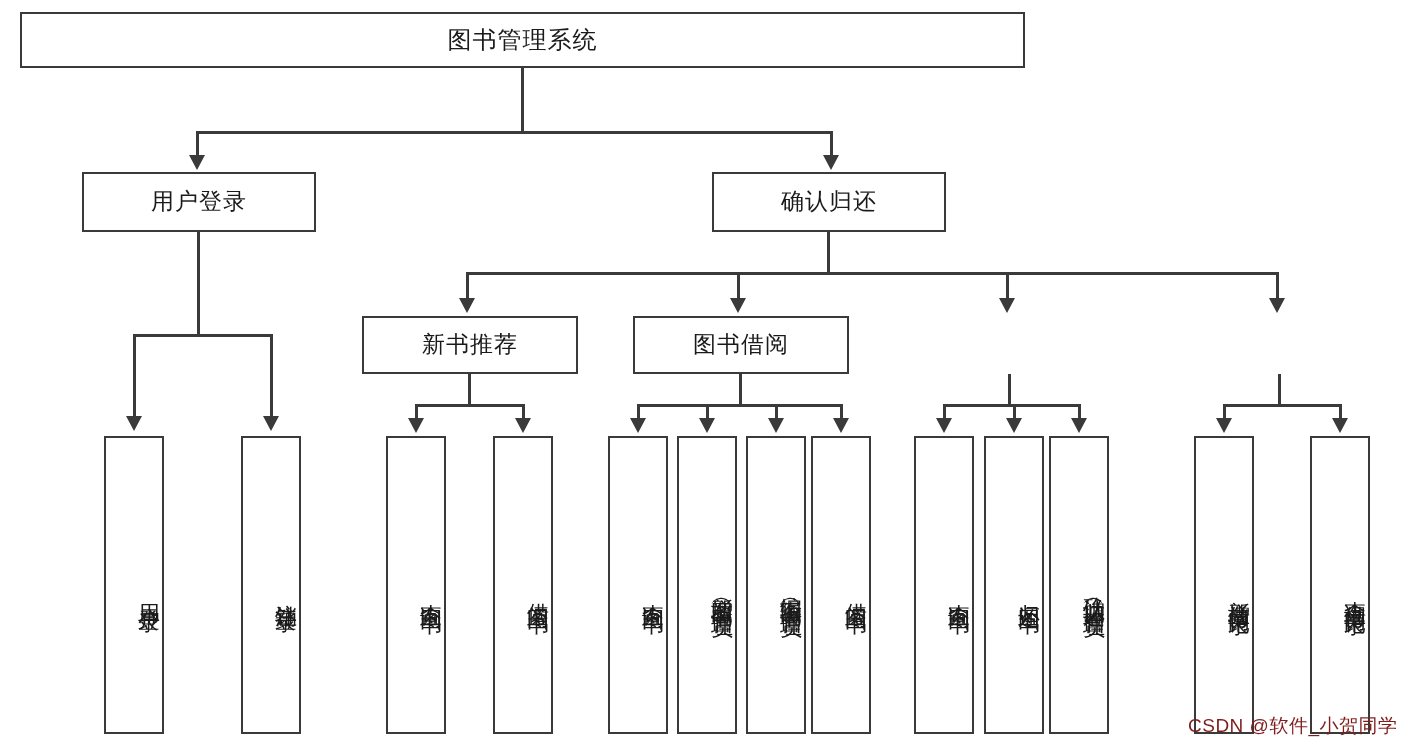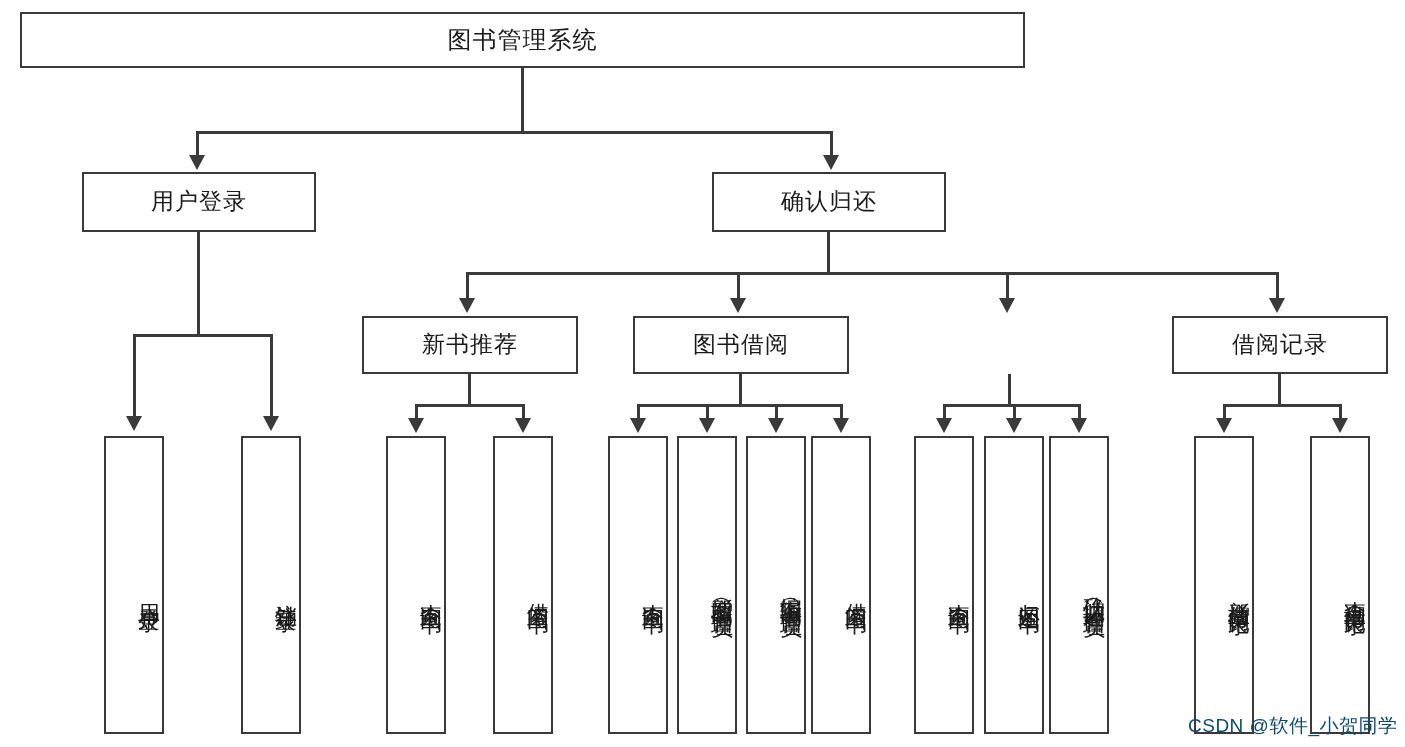--- a/index.html
+++ b/index.html
@@ -55,21 +55,21 @@
     border-left:8px solid transparent;
     border-right:8px solid transparent;
     border-top:15px solid #3a3a3a;
   }
 
   
   #watermark{
     position:absolute;
     left:1188px;top:713px;
     font-size:19px;
-    color:#0c4a6e;
+    color:#7f1d1d;
     white-space:nowrap;
     letter-spacing:0.5px;
   }
 </style>
 </head>
 <body>
 
 <div id="stage">
 
   <div class="node h root" style="left:20px;top:12px;width:1005px;height:56px;">
@@ -109,23 +109,20 @@
   <div class="arrow" style="left:999px;top:298px;"></div>
   <div class="ln vln" style="left:1276px;top:272px;height:28px;"></div>
   <div class="arrow" style="left:1269px;top:298px;"></div>
 
   <div class="node h" style="left:633px;top:316px;width:216px;height:58px;">
     <span class="txt">图书借阅</span>
   </div>
   <div class="node h" style="left:362px;top:316px;width:216px;height:58px;">
     <span class="txt">新书推荐</span>
   </div>
-  <div class="node h" style="left:1172px;top:316px;width:216px;height:58px;">
-    <span class="txt">借阅记录</span>
-  </div>
 
   <div class="ln vln" style="left:468px;top:374px;height:32px;"></div>
   <div class="ln hln" style="left:415px;top:404px;width:110px;"></div>
   <div class="ln vln" style="left:415px;top:404px;height:16px;"></div>
   <div class="arrow" style="left:408px;top:418px;"></div>
   <div class="ln vln" style="left:522px;top:404px;height:16px;"></div>
   <div class="arrow" style="left:515px;top:418px;"></div>
 
   <div class="ln vln" style="left:739px;top:374px;height:32px;"></div>
   <div class="ln hln" style="left:637px;top:404px;width:206px;"></div>

